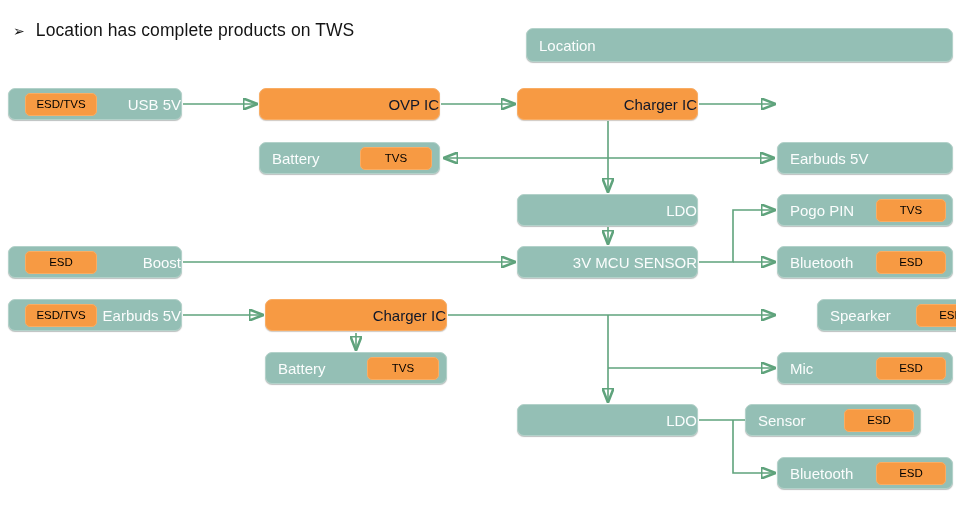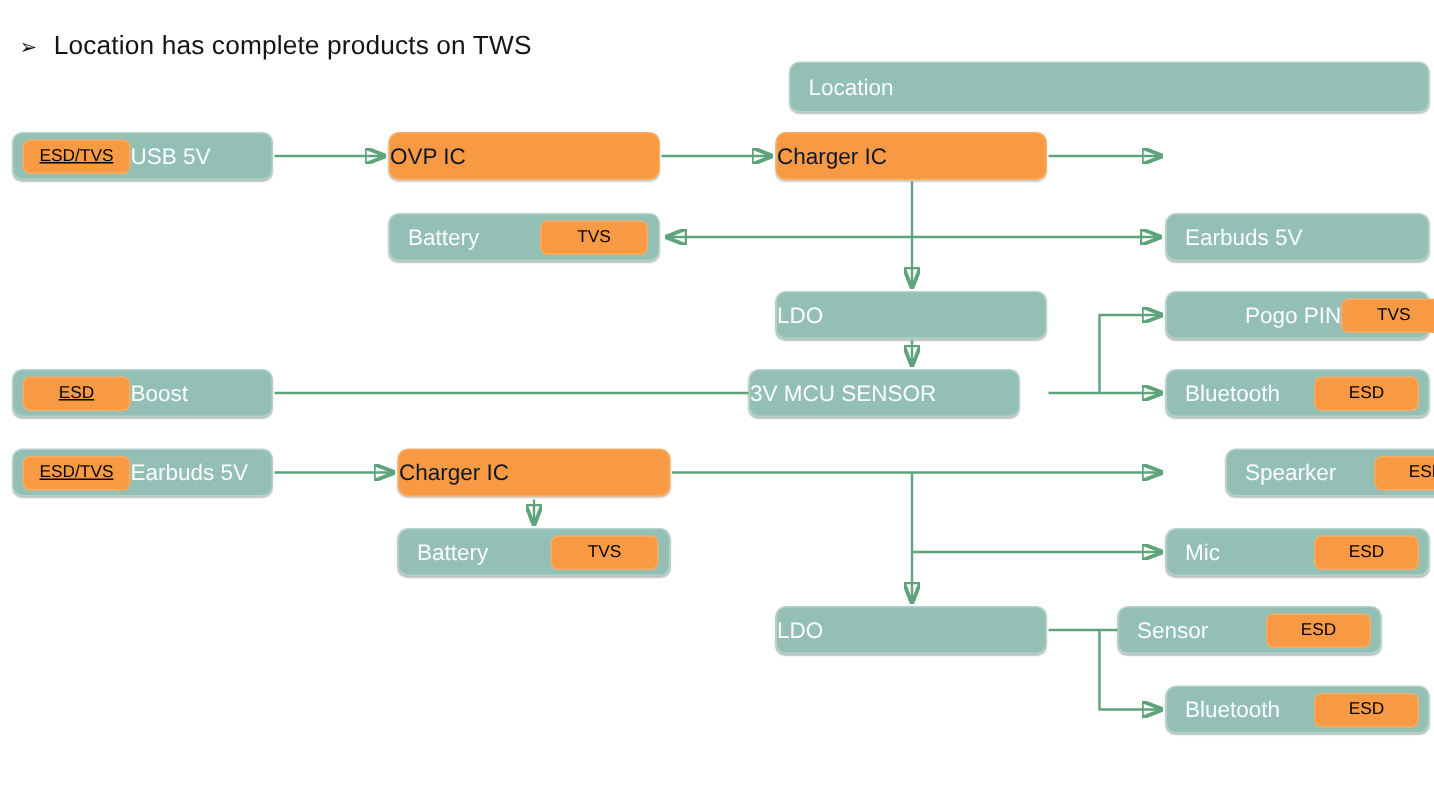--- a/index.html
+++ b/index.html
@@ -17,28 +17,28 @@
     border-radius:7px;box-sizing:border-box;font-size:15px;
   }
   .teal{
     background:#94bfb5;border:1px solid #b3d2ca;color:#fbfdfd;
     box-shadow:0 1px 1px rgba(105,115,112,.45);
   }
   .orangebox{
     background:#f79a43;border:1px solid #f9ad64;color:#0f172a;
     box-shadow:0 1px 1px rgba(120,100,80,.35);
   }
-  .lbl-center{flex:1;text-align:left;white-space:nowrap;}
+  .lbl-center{flex:1;text-align:right;white-space:nowrap;}
   .lbl-left{flex:1;text-align:left;padding-left:12px;white-space:nowrap;}
   .badge{
     background:#f79a43;border:1px solid #f9ad64;border-radius:5px;
     height:21px;line-height:21px;font-size:11.5px;color:#000;
     text-align:center;flex:0 0 auto;white-space:nowrap;
   }
-  .badge.bl{width:70px;margin-left:6px;text-decoration:underline;}
+  .badge.bl{width:70px;margin-left:16px;}
   .badge.br{width:68px;margin-right:6px;}
   .badge.bb{width:70px;margin-right:7px;}
   .badge.bp{width:160px;margin-right:6px;}
   .loc{height:34px;}
   svg.wires{position:absolute;left:0;top:0;pointer-events:none;}
   svg.wires path{fill:none;stroke:#5fa37c;stroke-width:1.6px;}
 </style>
 </head>
 <body>
 
@@ -66,21 +66,21 @@
     <path d="M356 333 V349" marker-end="url(#arr)"></path>
     <path d="M699 420 H774" marker-end="url(#arr)"></path>
     <path d="M733 420 L733 473 L774 473" marker-end="url(#arr)"></path>
   </svg>
 
   <div class="slide-title">
     <span class="bullet">➢</span>
     <span>Location has complete products on TWS</span>
   </div>
 
-  <div class="node teal loc" style="left:526px;top:41px;width:427px;gap:28px;">
+  <div class="node teal loc" style="left:526px;top:28px;width:427px;gap:28px;">
     <span class="lbl-left">Location</span>
   </div>
 
   <div class="node teal" style="left:8px;top:88px;width:174px;">
     <span class="badge bl">ESD/TVS</span>
     <span class="lbl-center">USB 5V</span>
   </div>
   <div class="node orangebox" style="left:259px;top:88px;width:181px;">
     <span class="lbl-center">OVP IC</span>
   </div>
@@ -92,30 +92,30 @@
     <span class="lbl-left">Battery</span>
     <span class="badge bb">TVS</span>
   </div>
   <div class="node teal" style="left:777px;top:142px;width:176px;">
     <span class="lbl-left">Earbuds 5V</span>
   </div>
 
   <div class="node teal" style="left:517px;top:194px;width:181px;">
     <span class="lbl-center">LDO</span>
   </div>
-  <div class="node teal" style="left:777px;top:194px;width:176px;padding-left:40px;">
+  <div class="node teal" style="left:777px;top:194px;width:176px;">
     <span class="lbl-left">Pogo PIN</span>
     <span class="badge br">TVS</span>
   </div>
 
   <div class="node teal" style="left:8px;top:246px;width:174px;">
     <span class="badge bl">ESD</span>
     <span class="lbl-center">Boost</span>
   </div>
-  <div class="node teal" style="left:499px;top:246px;width:181px;">
+  <div class="node teal" style="left:517px;top:246px;width:181px;">
     <span class="lbl-center">3V MCU SENSOR</span>
   </div>
   <div class="node teal" style="left:777px;top:246px;width:176px;">
     <span class="lbl-left">Bluetooth</span>
     <span class="badge br">ESD</span>
   </div>
 
   <div class="node teal" style="left:8px;top:299px;width:174px;">
     <span class="badge bl">ESD/TVS</span>
     <span class="lbl-center">Earbuds 5V</span>

